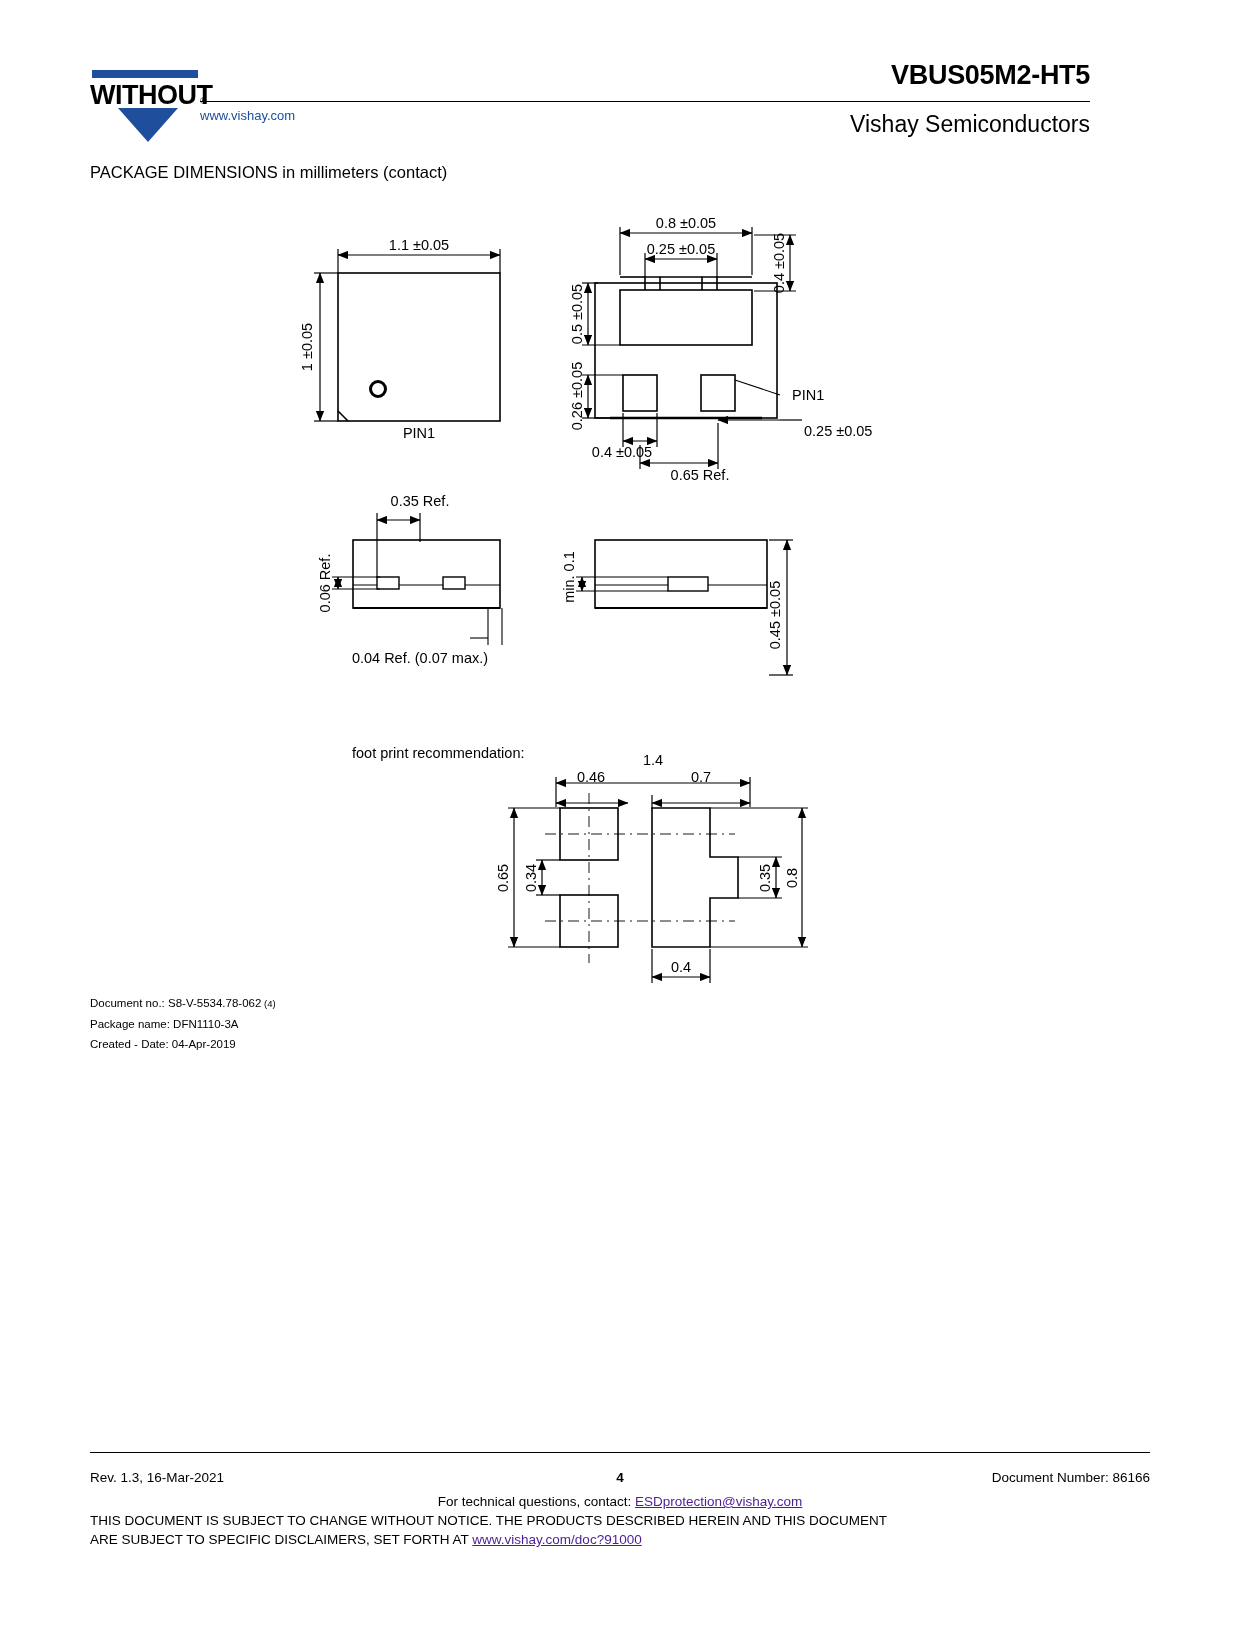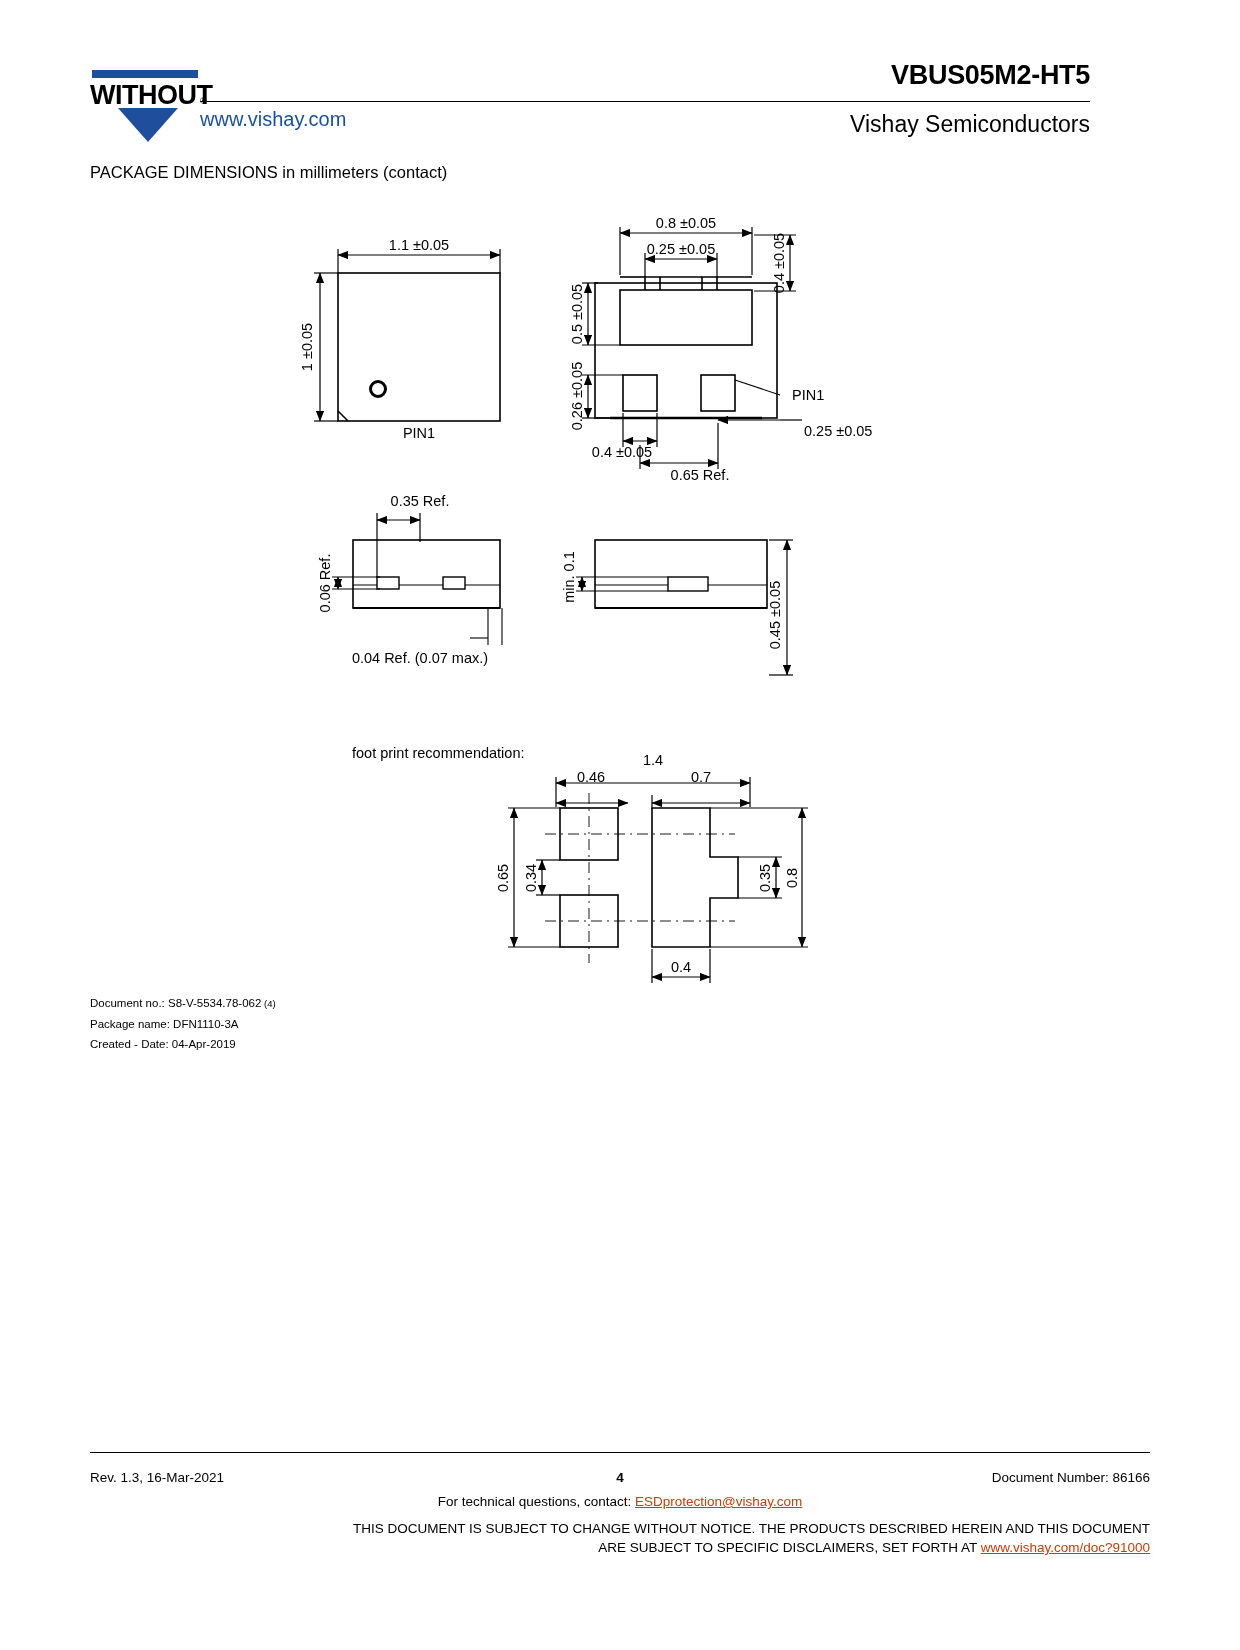--- a/index.html
+++ b/index.html
@@ -66,21 +66,21 @@
     top: 50px;
     width: 0; height: 0;
     border-left: 30px solid transparent;
     border-right: 30px solid transparent;
     border-top: 34px solid #1f4e9c;
   }
   .site-url {
     position: absolute;
     left: 110px;
     top: 60px;
-    font-size: 20px;
+    font-size: 13px;
     color: #1a4f9c;
     text-decoration: none;
   }
   .part-number {
     position: absolute;
     right: 0;
     top: 12px;
     font-size: 27px;
     font-weight: bold;
     letter-spacing: -0.3px;
@@ -150,28 +150,28 @@
     position: absolute; left: 0; right: 0; top: 0;
     text-align: center; font-weight: bold;
   }
   .footer-right { position: absolute; right: 0; top: 0; }
   .footer-contact {
     text-align: center;
     font-size: 13.5px;
     margin-top: 2px;
   }
   .footer-contact a, .disclaimer a {
-    color: #c2410c;
+    color: #4c1d95;
     text-decoration: underline;
   }
   .disclaimer {
-    text-align: right;
+    text-align: left;
     font-size: 13.5px;
     line-height: 19px;
-    margin-top: 10px;
+    margin-top: 2px;
   }
   .lnk { color:#1a4f9c; text-decoration: underline; }
 </style>
 </head>
 <body>
 
 <div class="page">
 
   <div class="header">
     <div class="vishay-logo">

